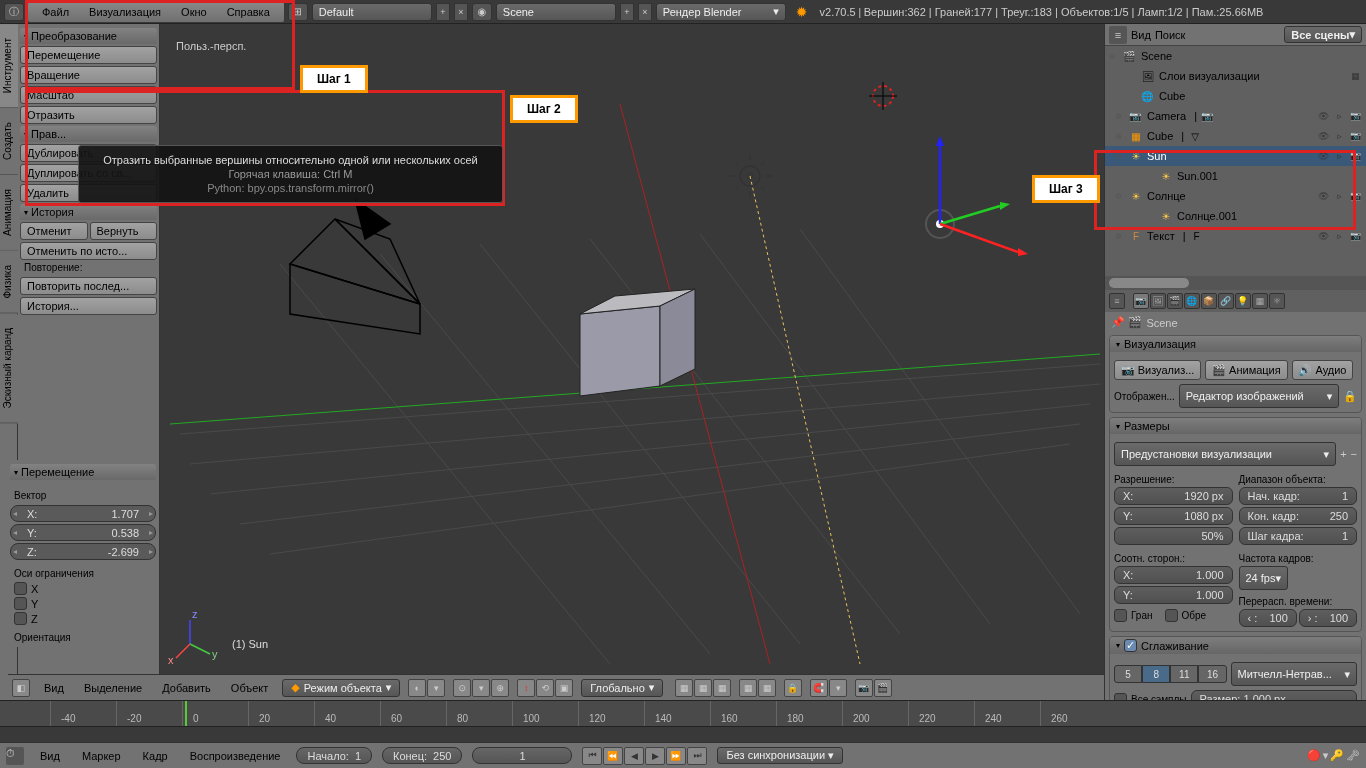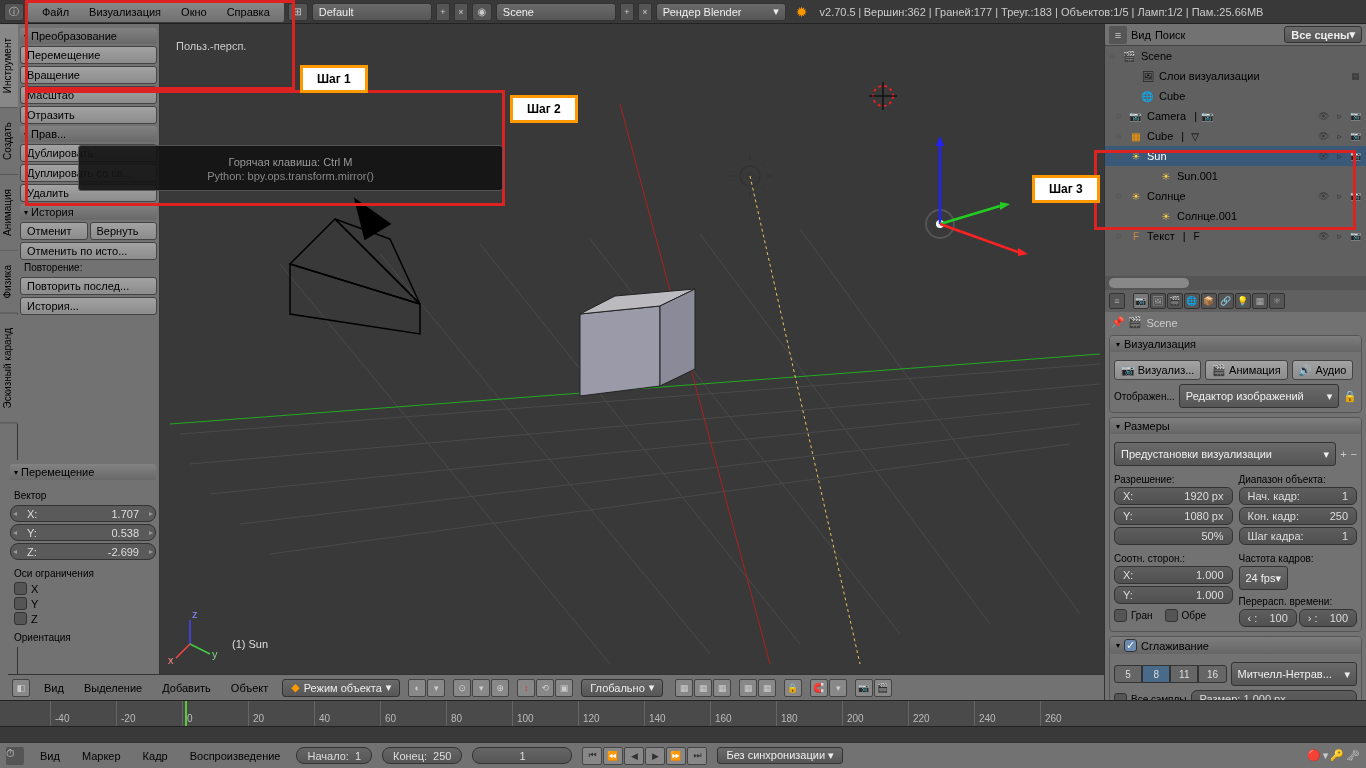--- a/index.html
+++ b/index.html
@@ -45,21 +45,21 @@
 
 .viewport-header { position: absolute; left: 8px; right: 262px; height: 26px; bottom: 68px; background: #727272; display: flex; align-items: center; gap: 8px; padding: 0 4px; border-top: 1px solid #333; }
 .viewport-header .menu { color: #000; padding: 2px 6px; cursor: pointer; }
 .viewport-header .dropdown { background: linear-gradient(#6a6a6a, #565656); border: 1px solid #333; border-radius: 3px; padding: 1px 8px; color: #eee; height: 18px; display: inline-flex; align-items: center; gap: 4px; }
 .viewport-header .icon-group { display: flex; gap: 1px; }
 .viewport-header .icon-sq { width: 18px; height: 18px; background: #888; border: 1px solid #444; border-radius: 2px; display:inline-flex; align-items:center; justify-content:center; font-size:9px;}
 
 
 .timeline { position: absolute; left: 0; right: 0; bottom: 26px; height: 42px; background: #393939; border-top: 1px solid #222; }
 .timeline-ruler { height: 26px; background: #4a4a4a; position: relative; overflow: hidden; border-bottom: 1px solid #222; }
-.timeline-ruler .tick { position: absolute; top: 0; bottom: 0; border-left: 1px solid #666; color: #bbb; font-size: 10px; padding: 12px 0 0 4px; }
+.timeline-ruler .tick { position: absolute; top: 0; bottom: 0; border-left: 1px solid #666; color: #bbb; font-size: 10px; padding: 12px 0 0 10px; }
 .timeline-ruler .cursor { position: absolute; top: 0; bottom: 0; width: 2px; background: #5c3; }
 .timeline-header { height: 24px; background: #727272; position: absolute; left: 0; right: 0; bottom: 0; display: flex; align-items: center; gap: 8px; padding: 0 6px; }
 .timeline-header .menu { color: #000; padding: 2px 6px; }
 .timeline-num { background: linear-gradient(#666,#555); border: 1px solid #333; border-radius: 8px; padding: 1px 10px; color: #ddd; display: inline-flex; gap: 6px; height:17px; align-items:center;}
 .play-btns { display: flex; gap: 1px; }
 .play-btns .pb { width: 20px; height: 18px; background: #888; border: 1px solid #444; border-radius: 2px; display: inline-flex; align-items: center; justify-content: center; color: #333; font-size: 9px; }
 
 
 .right-panel { position: absolute; right: 0; top: 24px; bottom: 0; width: 262px; background: #727272; border-left: 1px solid #333; display: flex; flex-direction: column; }
 .outliner-header { height: 22px; background: #727272; display: flex; align-items: center; gap: 4px; padding: 0 4px; border-bottom: 1px solid #444; }
@@ -276,20 +276,21 @@
       <line x1="0" y1="0" x2="20" y2="10" stroke="#4c4" stroke-width="1.5"></line>
         <text x="22" y="14" fill="#8c8" font-size="9">y</text>
       <line x1="0" y1="0" x2="-14" y2="14" stroke="#f44" stroke-width="1.5"></line>
         <text x="-22" y="20" fill="#f88" font-size="9">x</text>
     </g>
   </svg>
   <div class="viewport-object-label">(1) Sun</div>
 </div>
 
 <div class="tooltip" style="left:78px; top:145px; width:425px;">
+  <div class="line1">Отразить выбранные вершины относительно одной или нескольких осей</div>
   <div class="line2">Горячая клавиша: Ctrl M</div>
   <div class="line3">Python: bpy.ops.transform.mirror()</div>
 </div>
 
 <div class="viewport-header">
   <span class="icon-sq">◧</span>
   <span class="menu">Вид</span>
   <span class="menu">Выделение</span>
   <span class="menu">Добавить</span>
   <span class="menu">Объект</span>

